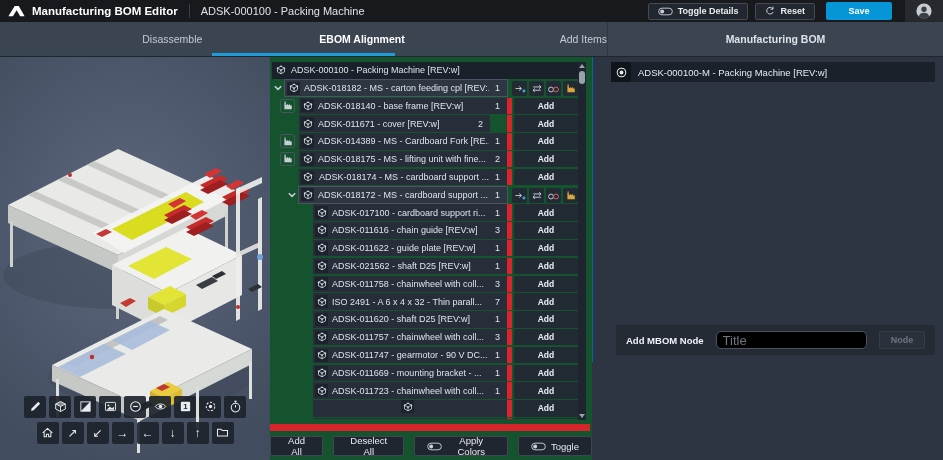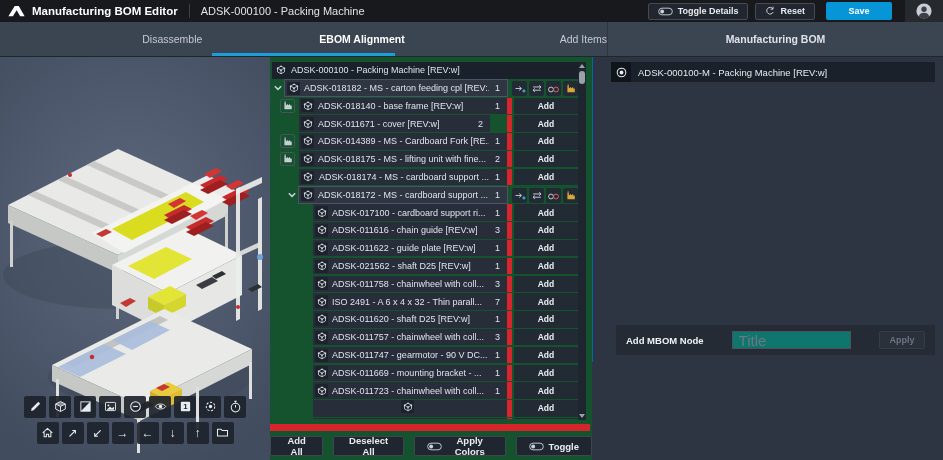--- a/index.html
+++ b/index.html
@@ -66,32 +66,32 @@
 
   .sbar{position:absolute;right:6px;top:5px;bottom:40px;width:8px;background:#1F252E;border-radius:1px}
   .sthumb{position:absolute;top:9px;left:1px;width:6px;height:13px;background:#9AA2AC;border-radius:3px;cursor:pointer}
   .sarrow{position:absolute;left:1px;width:0;height:0;border-left:3px solid transparent;border-right:3px solid transparent}
   .sarrow.up{top:2px;border-bottom:4px solid #9AA2AC}
   .sarrow.down{bottom:2px;border-top:4px solid #9AA2AC}
 
   .progress-red{position:absolute;left:0;right:2px;top:367px;height:7px;background:var(--alert-red)}
   .tree-actions{position:absolute;left:0;right:0;top:379px;display:flex;justify-content:center;gap:10px}
   .bbtn{height:20px;padding:0 12px;background:#20262F;border:1px solid #3E4650;border-radius:2px;color:#E8ECF0;
-        font-size:9.5px;font-weight:bold;display:flex;align-items:center;gap:5px;cursor:pointer;font-family:inherit}
+        font-size:9.5px;font-weight:normal;display:flex;align-items:center;gap:5px;cursor:pointer;font-family:inherit}
   .bbtn .ic{display:flex;color:#CBD2DA}
 
   
   .mbom-panel{position:absolute;top:57px;left:592px;right:0;height:305px;background:#2C3541;border-left:1px solid #0369a1}
   .mbom-row{position:absolute;top:5px;left:18px;right:8px;height:20px;background:#1A212B;display:flex;align-items:center;cursor:pointer}
   .mbom-ico{width:20px;height:20px;background:#10151C;color:#E8ECF0;display:flex;align-items:center;justify-content:center;flex:none}
   .mbom-title{font-size:9.5px;color:#E6EAEF;margin-left:7px;white-space:nowrap;overflow:hidden}
-  .mbom-footer{position:absolute;left:23px;right:8px;bottom:7px;height:30px;background:#242B35;display:flex;align-items:center;padding:0 10px;gap:28px}
+  .mbom-footer{position:absolute;left:23px;right:8px;bottom:7px;height:30px;background:#242B35;display:flex;align-items:center;padding:0 10px;gap:12px}
   .mbom-footer-label{font-size:9.5px;font-weight:bold;color:#F0F3F6;white-space:nowrap}
-  .mbom-title-input{flex:1;height:18px;background:#0f766e;border:1px solid #4A525E;border-radius:0;color:#C6CDD6;
-        font-size:15px;padding:0 6px;font-family:inherit;min-width:0}
+  .mbom-title-input{flex:1;height:18px;background:#000000;border:1px solid #4A525E;border-radius:5px;color:#C6CDD6;
+        font-size:13px;padding:0 6px;font-family:inherit;min-width:0}
   .mbom-title-input::placeholder{color:#6E7682}
   .code-btn{width:46px;height:18px;background:#2A313B;border:1px solid #343C46;border-radius:2px;color:#6E7682;
         font-size:9px;font-weight:bold;cursor:default;font-family:inherit}
 </style>
 </head>
 <body>
 
 <div class="app" data-name="manufacturing-bom-editor-app">
 
   <div class="hdr" data-name="header-bar">
@@ -789,17 +789,17 @@
           <svg viewBox="0 0 12 12" width="11" height="11">
             <circle cx="6" cy="6" r="4.7" fill="none" stroke="currentColor" stroke-width="1.1"></circle>
             <circle cx="6" cy="6" r="2.1" fill="currentColor"></circle>
           </svg>
         </span>
       <span class="mbom-title" data-name="mbom-node-title">ADSK-000100-M - Packing Machine [REV:w]</span>
     </div>
     <div class="mbom-footer" data-name="add-mbom-node-bar">
       <span class="mbom-footer-label" data-name="add-mbom-node-label">Add MBOM Node</span>
       <input class="mbom-title-input" data-name="mbom-title-input" value="" placeholder="Title" style="">
-      <button class="code-btn" data-name="code-button">Apply</button>
+      <button class="code-btn" data-name="code-button">Node</button>
     </div>
   </div>
 
 </div>
 
 </body></html>

